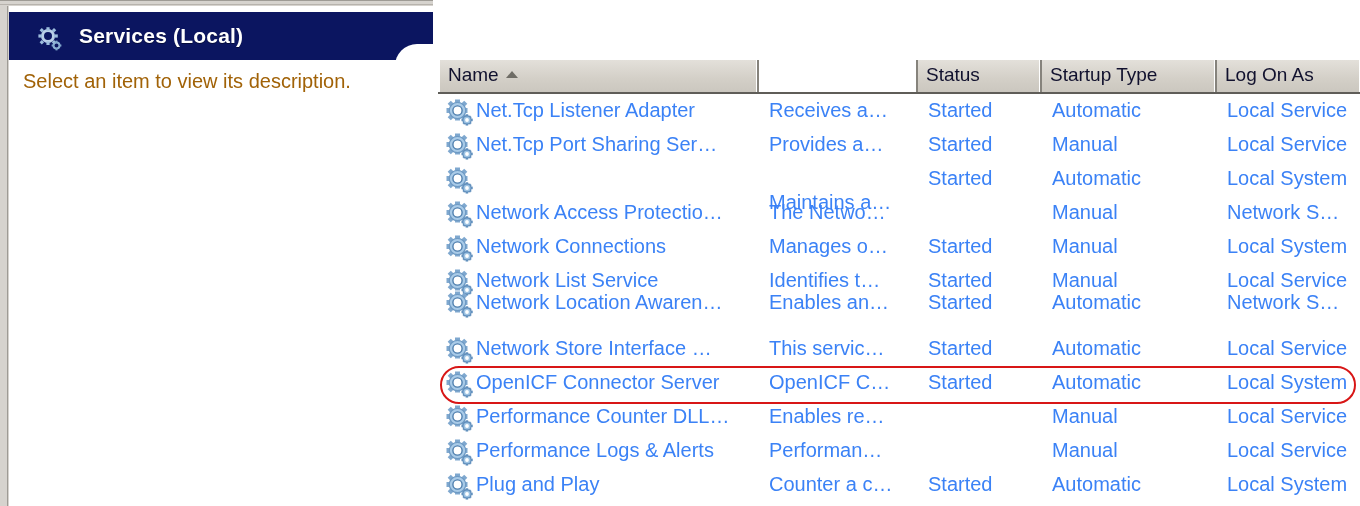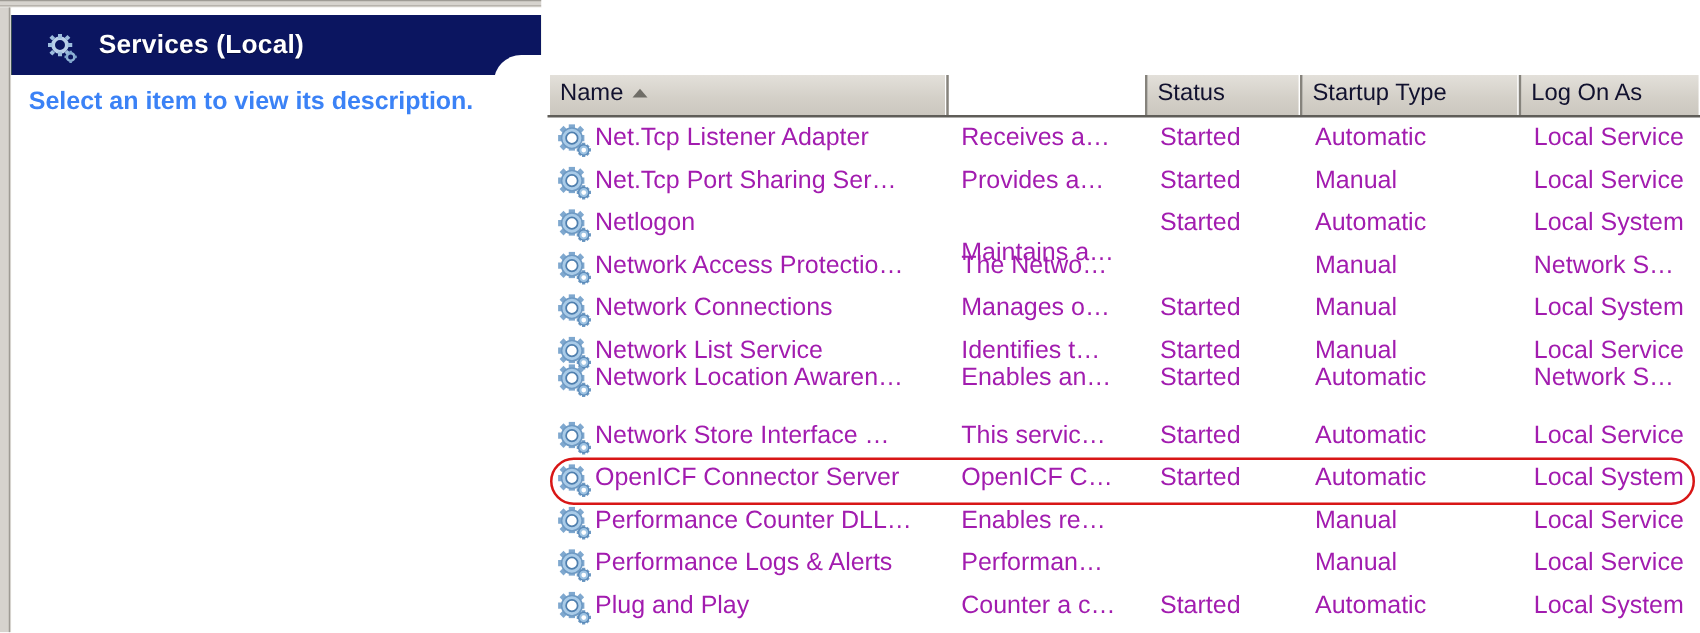--- a/index.html
+++ b/index.html
@@ -24,21 +24,21 @@
   .titlebar .fill{position:absolute;inset:0;background:#0b1560;}
   .title-gear{position:absolute;left:28px;top:14px;width:26px;height:26px;}
   .title-text{
     position:absolute;left:70px;top:12px;
     color:#ffffff;font-size:21px;font-weight:bold;letter-spacing:.2px;
     text-shadow:0 1px 0 rgba(0,0,0,.4);
     white-space:nowrap;
   }
   .desc-text{
     position:absolute;left:14px;top:64px;width:400px;
-    color:#3b82f6;font-size:20px;white-space:nowrap;font-weight:bold;
+    color:#a16207;font-size:20px;white-space:nowrap;
   }
 
   
   .notch{
     position:absolute;left:386px;top:38px;width:48px;height:44px;
     background:#ffffff;border-top-left-radius:22px;
   }
 
   
   .listpane{position:absolute;left:433px;top:0;width:927px;height:414px;background:#ffffff;}
@@ -59,21 +59,21 @@
   .hdr-underline{position:absolute;left:5px;top:92px;width:922px;height:2px;background:#5f5d58;}
 
   .sortarrow{
     position:absolute;top:11px;width:0;height:0;
     border-left:6px solid transparent;border-right:6px solid transparent;
     border-bottom:7px solid #6f6d66;
   }
 
   .rows{position:absolute;left:5px;top:96px;width:922px;height:410px;}
   .row{position:absolute;left:0;width:922px;height:34px;}
-  .cell{position:absolute;top:0;height:34px;font-size:20px;color:#a21caf;white-space:nowrap;overflow:hidden;}
+  .cell{position:absolute;top:0;height:34px;font-size:20px;color:#3b82f6;white-space:nowrap;overflow:hidden;}
   .cell.name{left:38px;top:3px;}
   .cell.desc{top:3px;}
   .cell.status{top:3px;}
   .cell.startup{top:3px;}
   .cell.logon{top:3px;}
 
   .rowicon{position:absolute;left:8px;top:3px;width:28px;height:28px;}
 
   
   .annot{
@@ -246,21 +246,20 @@
     <rect x="15.4" y="19.6" width="2.6" height="2.6"></rect>
                 <rect x="24.2" y="19.6" width="2.6" height="2.6"></rect>
     <rect x="16.9" y="16.9" width="2.6" height="2.6" transform="rotate(-45 18.2 18.2)"></rect>
     <rect x="22.6" y="22.6" width="2.6" height="2.6" transform="rotate(-45 23.9 23.9)"></rect>
     <rect x="22.6" y="16.9" width="2.6" height="2.6" transform="rotate(45 23.9 18.2)"></rect>
     <rect x="16.9" y="22.6" width="2.6" height="2.6" transform="rotate(45 18.2 23.9)"></rect>
   </g>
   <circle cx="21" cy="21" r="4.1" fill="#9cc2e2" stroke="#5a89b8" stroke-width="1.1"></circle>
   <circle cx="21" cy="21" r="1.9" fill="#ffffff"></circle>
 </svg></span>
-          <span class="cell name" style="width: 269px;">Netlogon</span>
           <span class="cell desc" style="left: 331px; width: 143px; margin-top: 24px;">Maintains a…</span>
           <span class="cell status" style="left: 490px; width: 108px;">Started</span>
           <span class="cell startup" style="left: 614px; width: 159px;">Automatic</span>
           <span class="cell logon" style="left: 789px; width: 129px;">Local System</span>
         </div>
         <div class="row" style="top: 102px;">
           <span class="rowicon">
 <svg width="28" height="28" viewBox="0 0 28 28">
   <g fill="#7fa8cf">
     <rect x="9" y="0.5" width="5" height="4"></rect>

